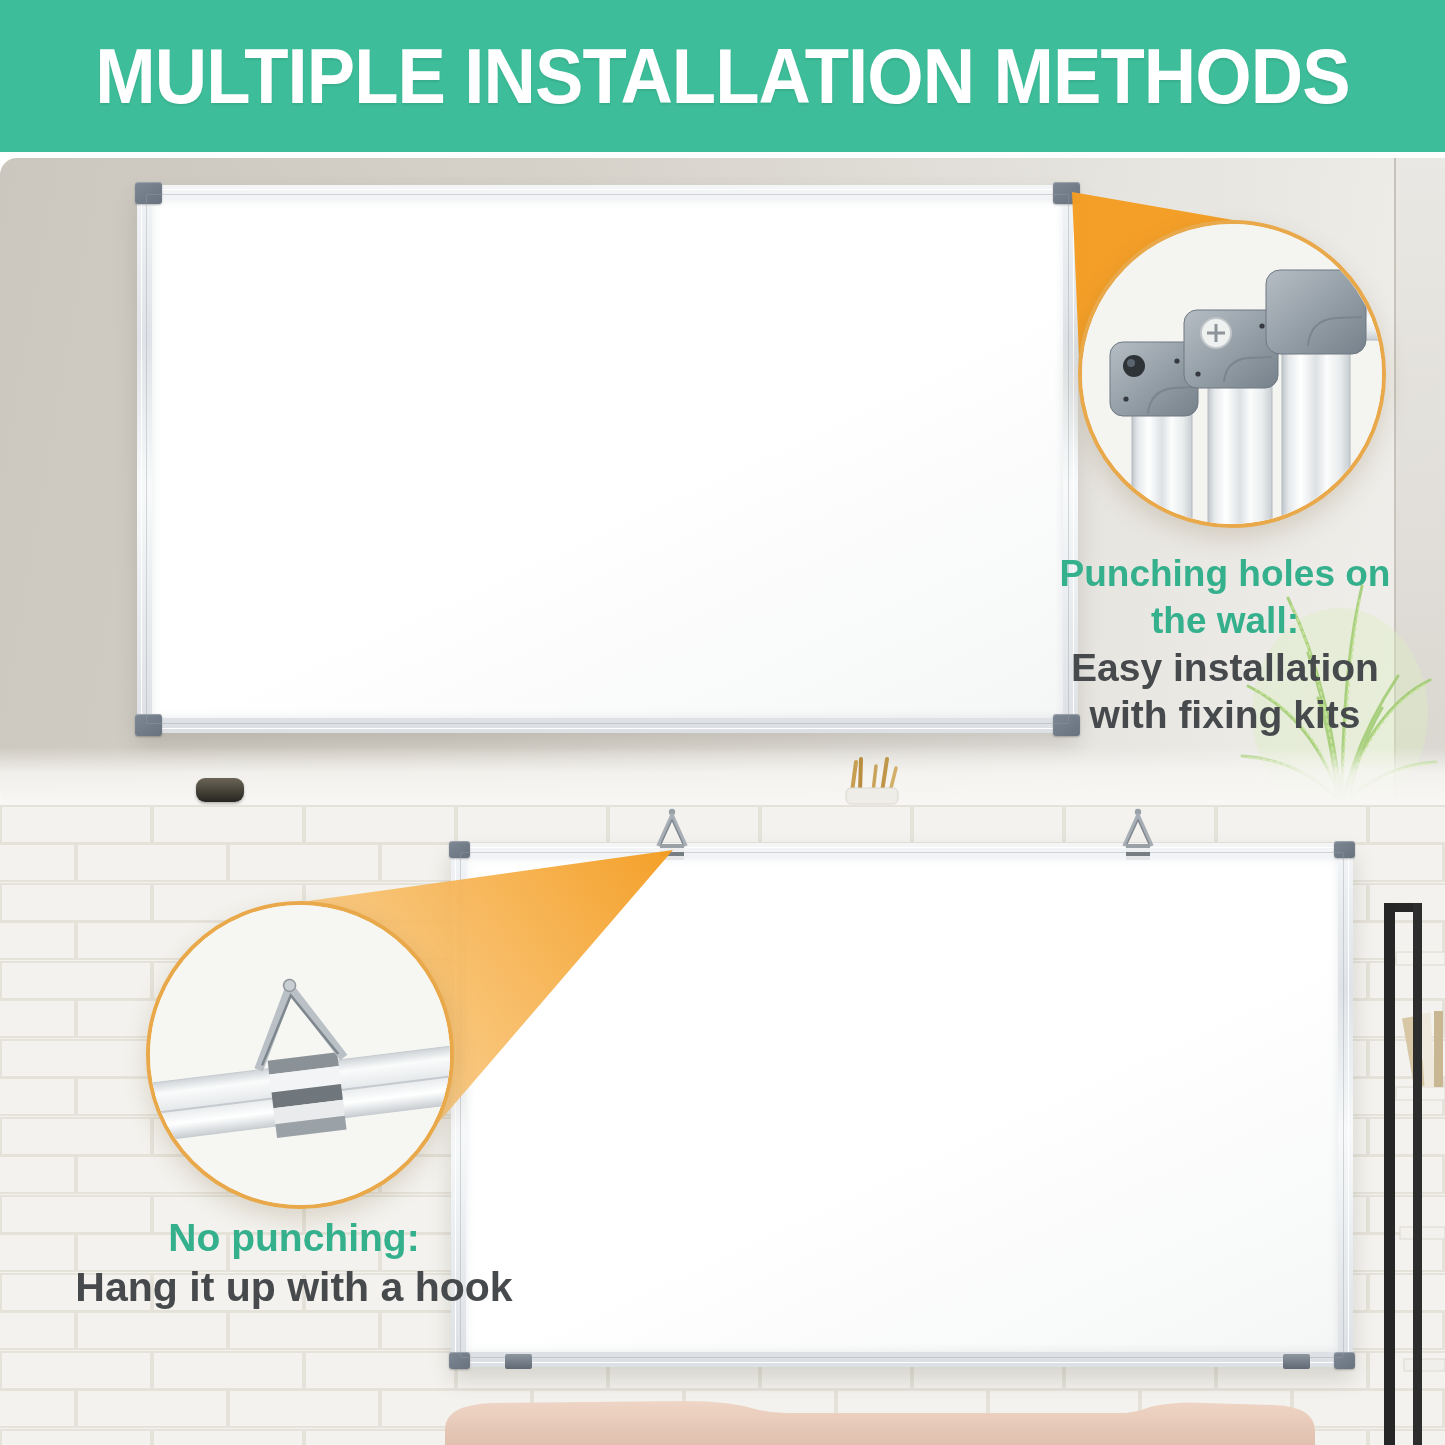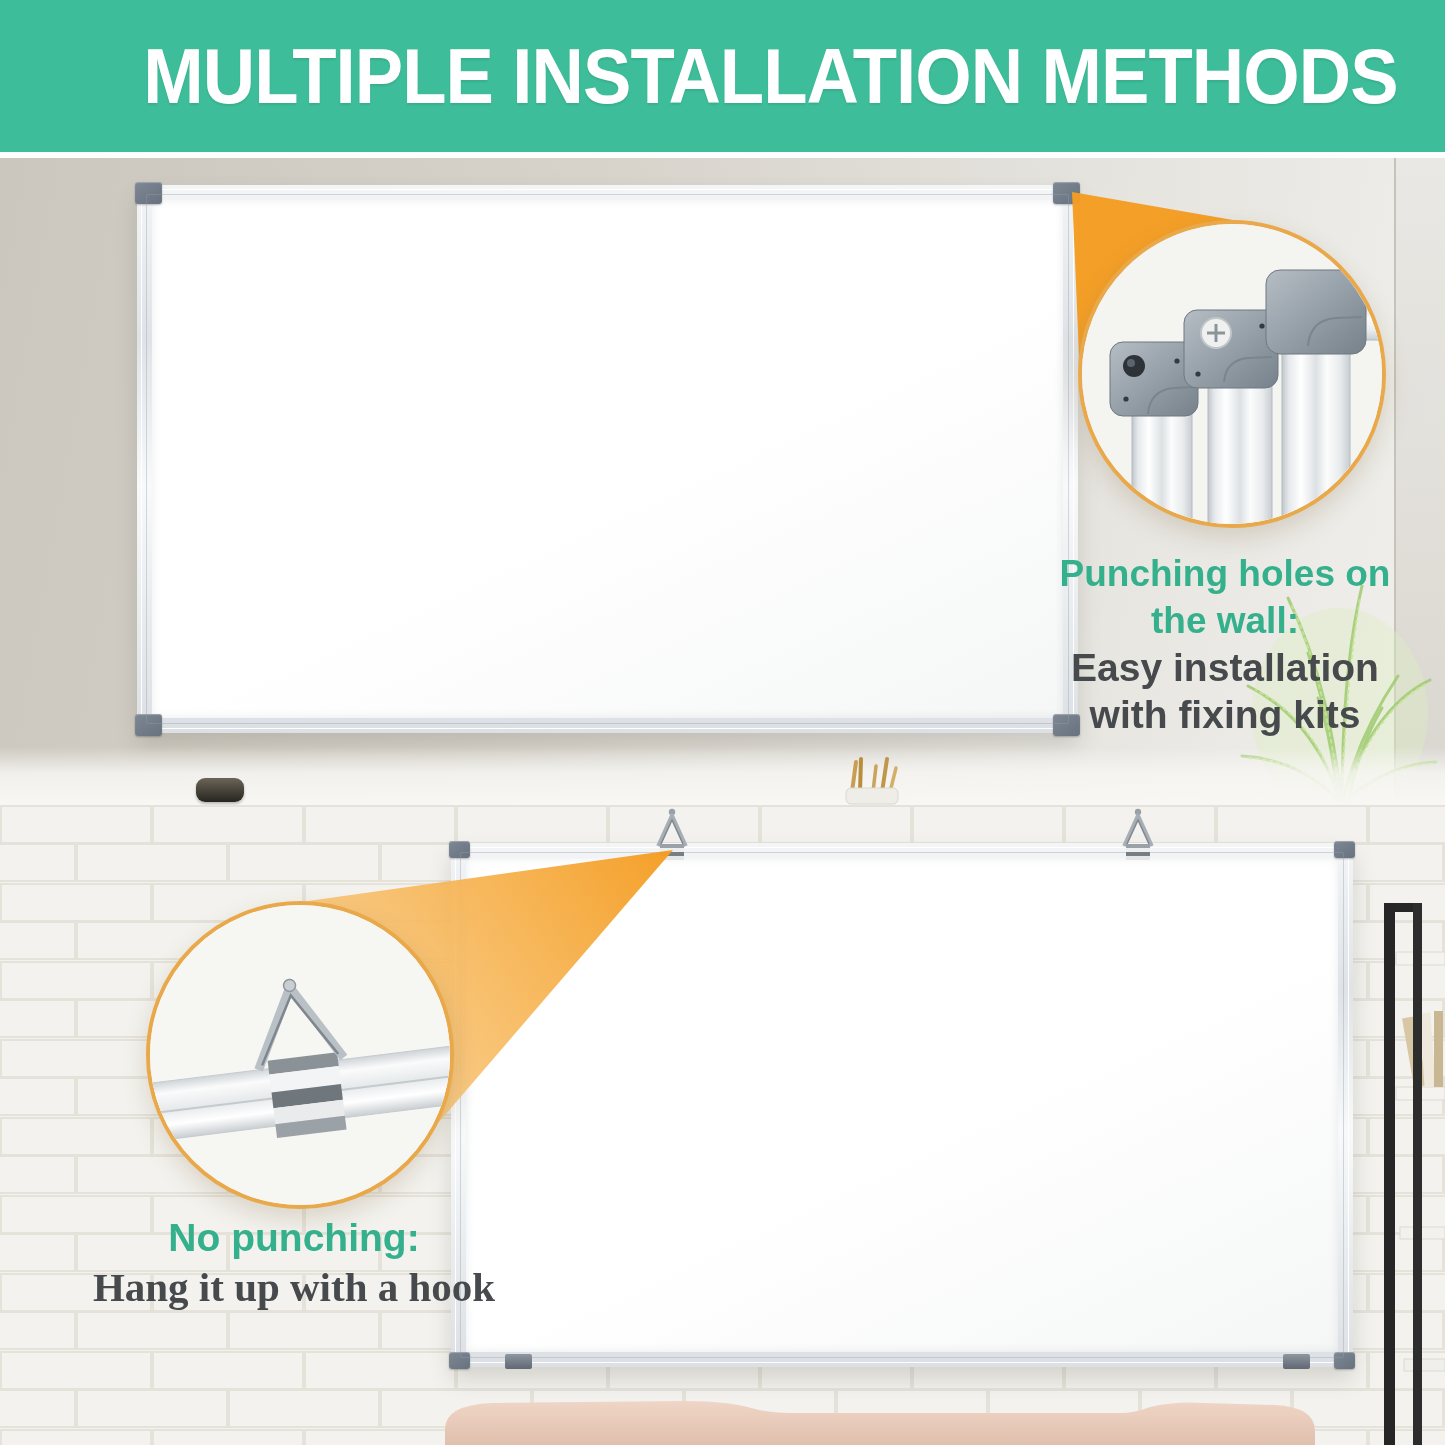--- a/index.html
+++ b/index.html
@@ -1,30 +1,30 @@
 <!DOCTYPE html>
 <html style="--header_green: #3dbd99; --text_green: #35b08d; --text_dark: #474a4c; --beam_orange: #f6a432; --circle_border: #e9a94a; --wall_beige: #d7d3cb; --brick_white: #f3f2ee; --frame_silver: #e8ebee; --corner_cap_slate: #68727e; --sofa_pink: #e8c9b8;"><head>
 <meta charset="utf-8">
 <style>
   html,body{margin:0;padding:0;background:#fff;}
   .stage{position:relative;width:1445px;height:1445px;overflow:hidden;
          font-family:"Liberation Sans","DejaVu Sans",sans-serif;}
 
   
   .hdr{position:absolute;left:0;top:0;width:1445px;height:152px;
-       background:var(--header_green,#3dbd99);display:flex;align-items:center;justify-content:flex-end;}
+       background:var(--header_green,#3dbd99);display:flex;align-items:center;justify-content:center;}
   .hdr h1{margin:0;color:#fff;font-size:78px;font-weight:800;letter-spacing:-1px;
           transform:scaleX(.93);white-space:nowrap;
           text-shadow:0 2px 2px rgba(0,0,0,.08);}
   .hdr-underline{position:absolute;left:0;top:152px;width:1445px;height:6px;background:#fdfefe;}
 
   
   .sec{position:absolute;left:0;width:1445px;}
   .sec-top{top:158px;height:647px;
-       background:linear-gradient(100deg,#cbc7be 0%,#d7d3cb 38%,#e6e4df 72%,#efeeea 96%);}
+       background:linear-gradient(100deg,#cbc7be 0%,#d7d3cb 38%,#e6e4df 72%,#efeeea 96%);border-radius:17px;}
   .sec-bot{top:805px;height:640px;background:#f3f2ee;}
 
   .abs{position:absolute;}
 
   
   .board{position:absolute;border-radius:3px;
          background:linear-gradient(180deg,#f3f5f7 0%,#dfe3e7 28%,#f7f9fa 55%,#dce0e4 100%);
          box-shadow:0 12px 22px rgba(90,85,70,.20);}
   .board::before{content:"";position:absolute;inset:4px;border:1px solid rgba(255,255,255,.95);border-radius:2px;pointer-events:none;}
   .board::after{content:"";position:absolute;inset:9px;border:1px solid rgba(150,158,166,.38);border-radius:2px;pointer-events:none;}
@@ -43,21 +43,21 @@
        box-shadow:0 10px 24px rgba(120,95,50,.20);box-sizing:border-box;}
   .detail-circle svg{display:block;width:100%;height:100%;}
 
   
   .callout-text{position:absolute;text-align:center;font-weight:bold;}
   .g-line{color:var(--text_green,#35b08d);}
   .d-line{color:var(--text_dark,#474a4c);}
   .t1 .g-line{font-size:37px;line-height:47px;}
   .t1 .d-line{font-size:39px;line-height:47px;}
   .t2 .g-line{font-size:39px;line-height:49px;}
-  .t2 .d-line{font-size:41px;line-height:51px;font-family:Liberation Serif, serif;}
+  .t2 .d-line{font-size:41px;line-height:51px;}
 
   
   .wall-corner{position:absolute;left:1394px;top:0;width:51px;height:100%;
        background:linear-gradient(180deg,#eae8e4 0%,#d8d5ce 100%);
        border-left:2px solid #c4c0b7;opacity:.92;}
   .desk-band{position:absolute;left:0;bottom:0;width:100%;height:58px;
        background:linear-gradient(180deg,rgba(246,245,242,0) 0%,rgba(247,246,243,.85) 45%,#f8f7f4 100%);}
   .desk-object{position:absolute;left:196px;top:620px;width:48px;height:24px;border-radius:9px;
        background:linear-gradient(#6b6557,#262520);box-shadow:0 2px 3px rgba(0,0,0,.25);}
 

